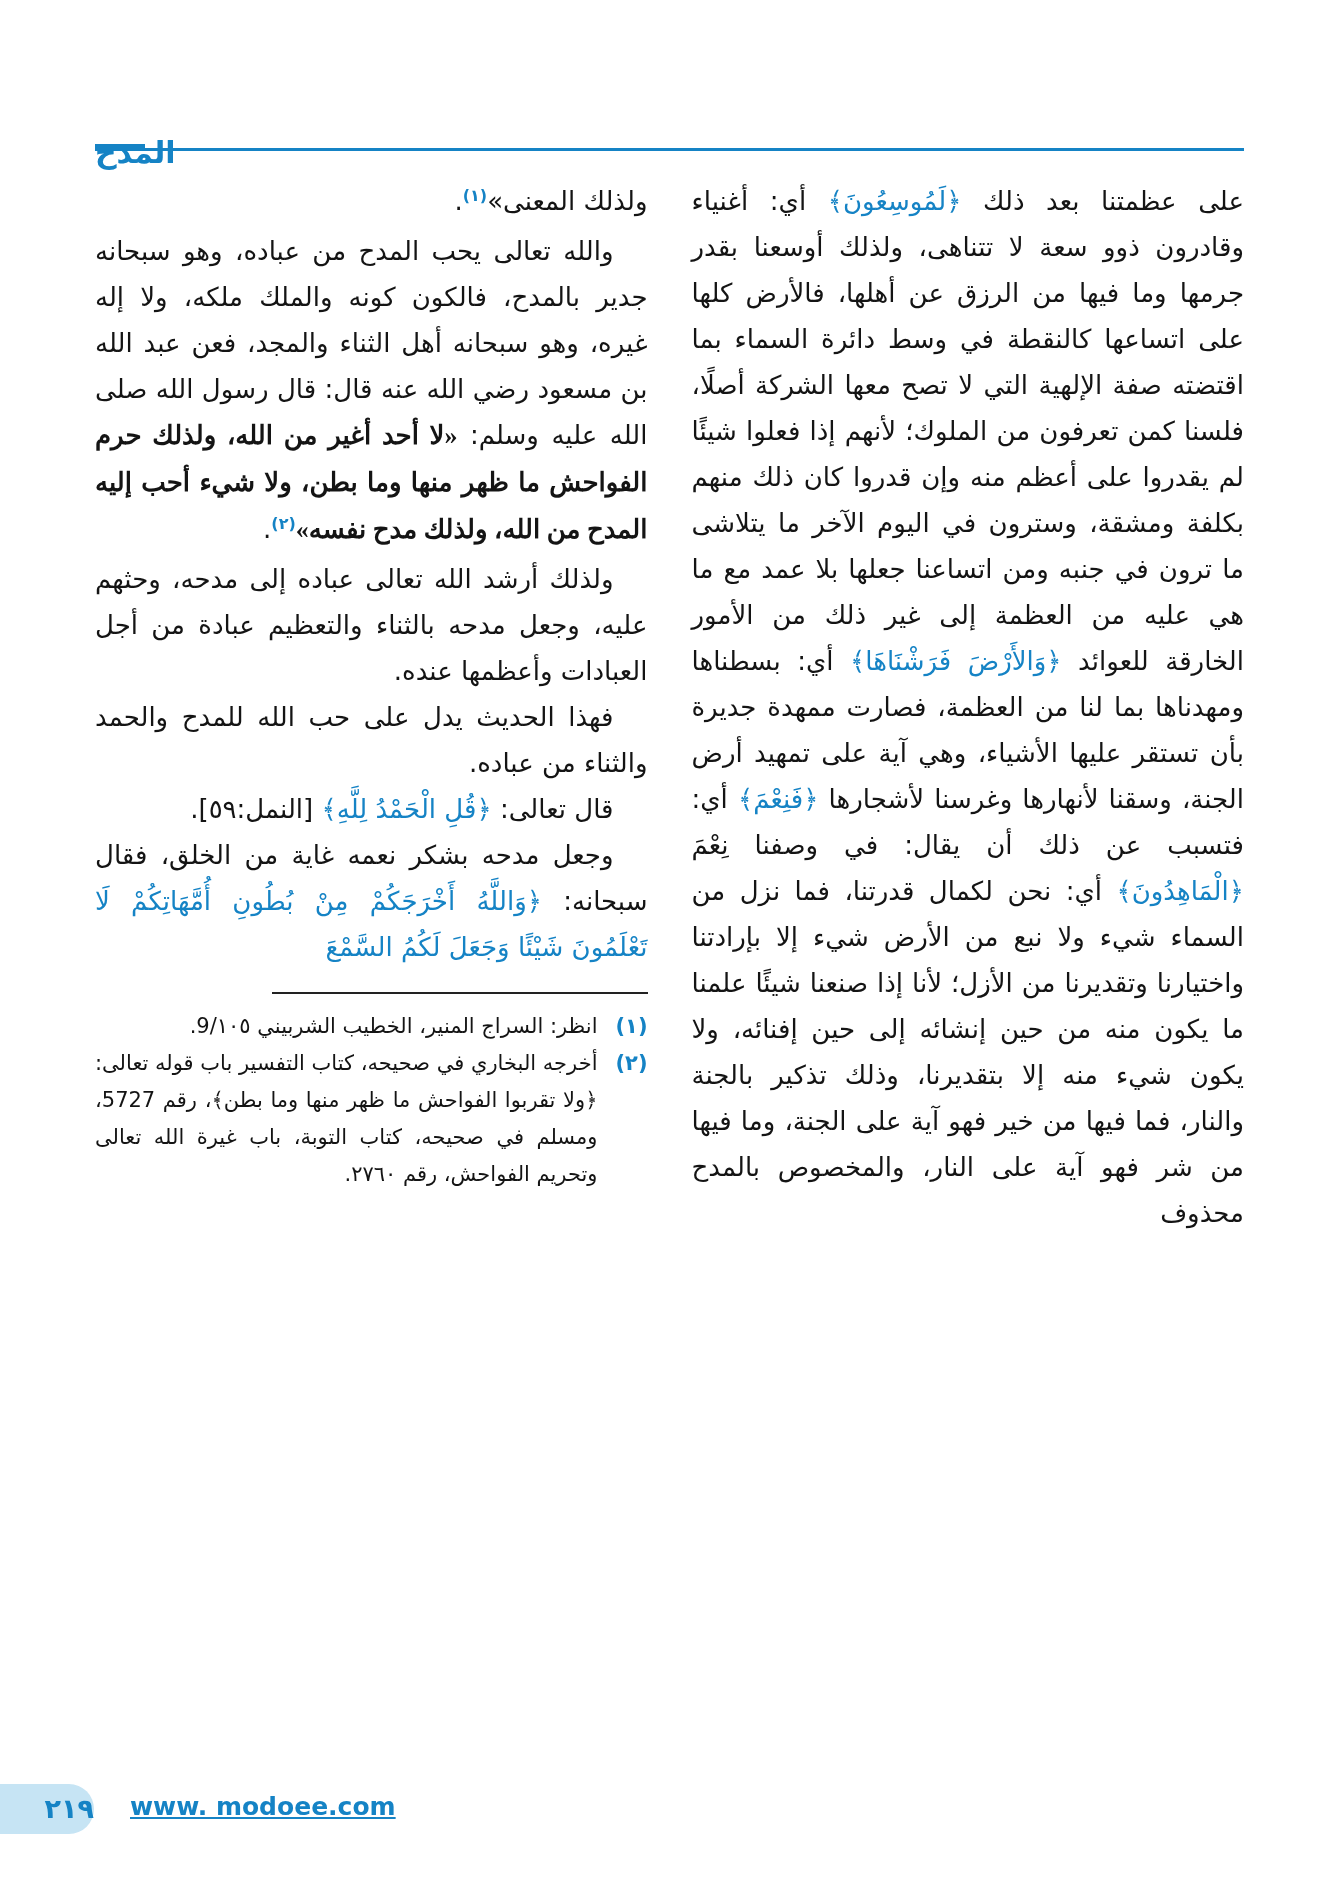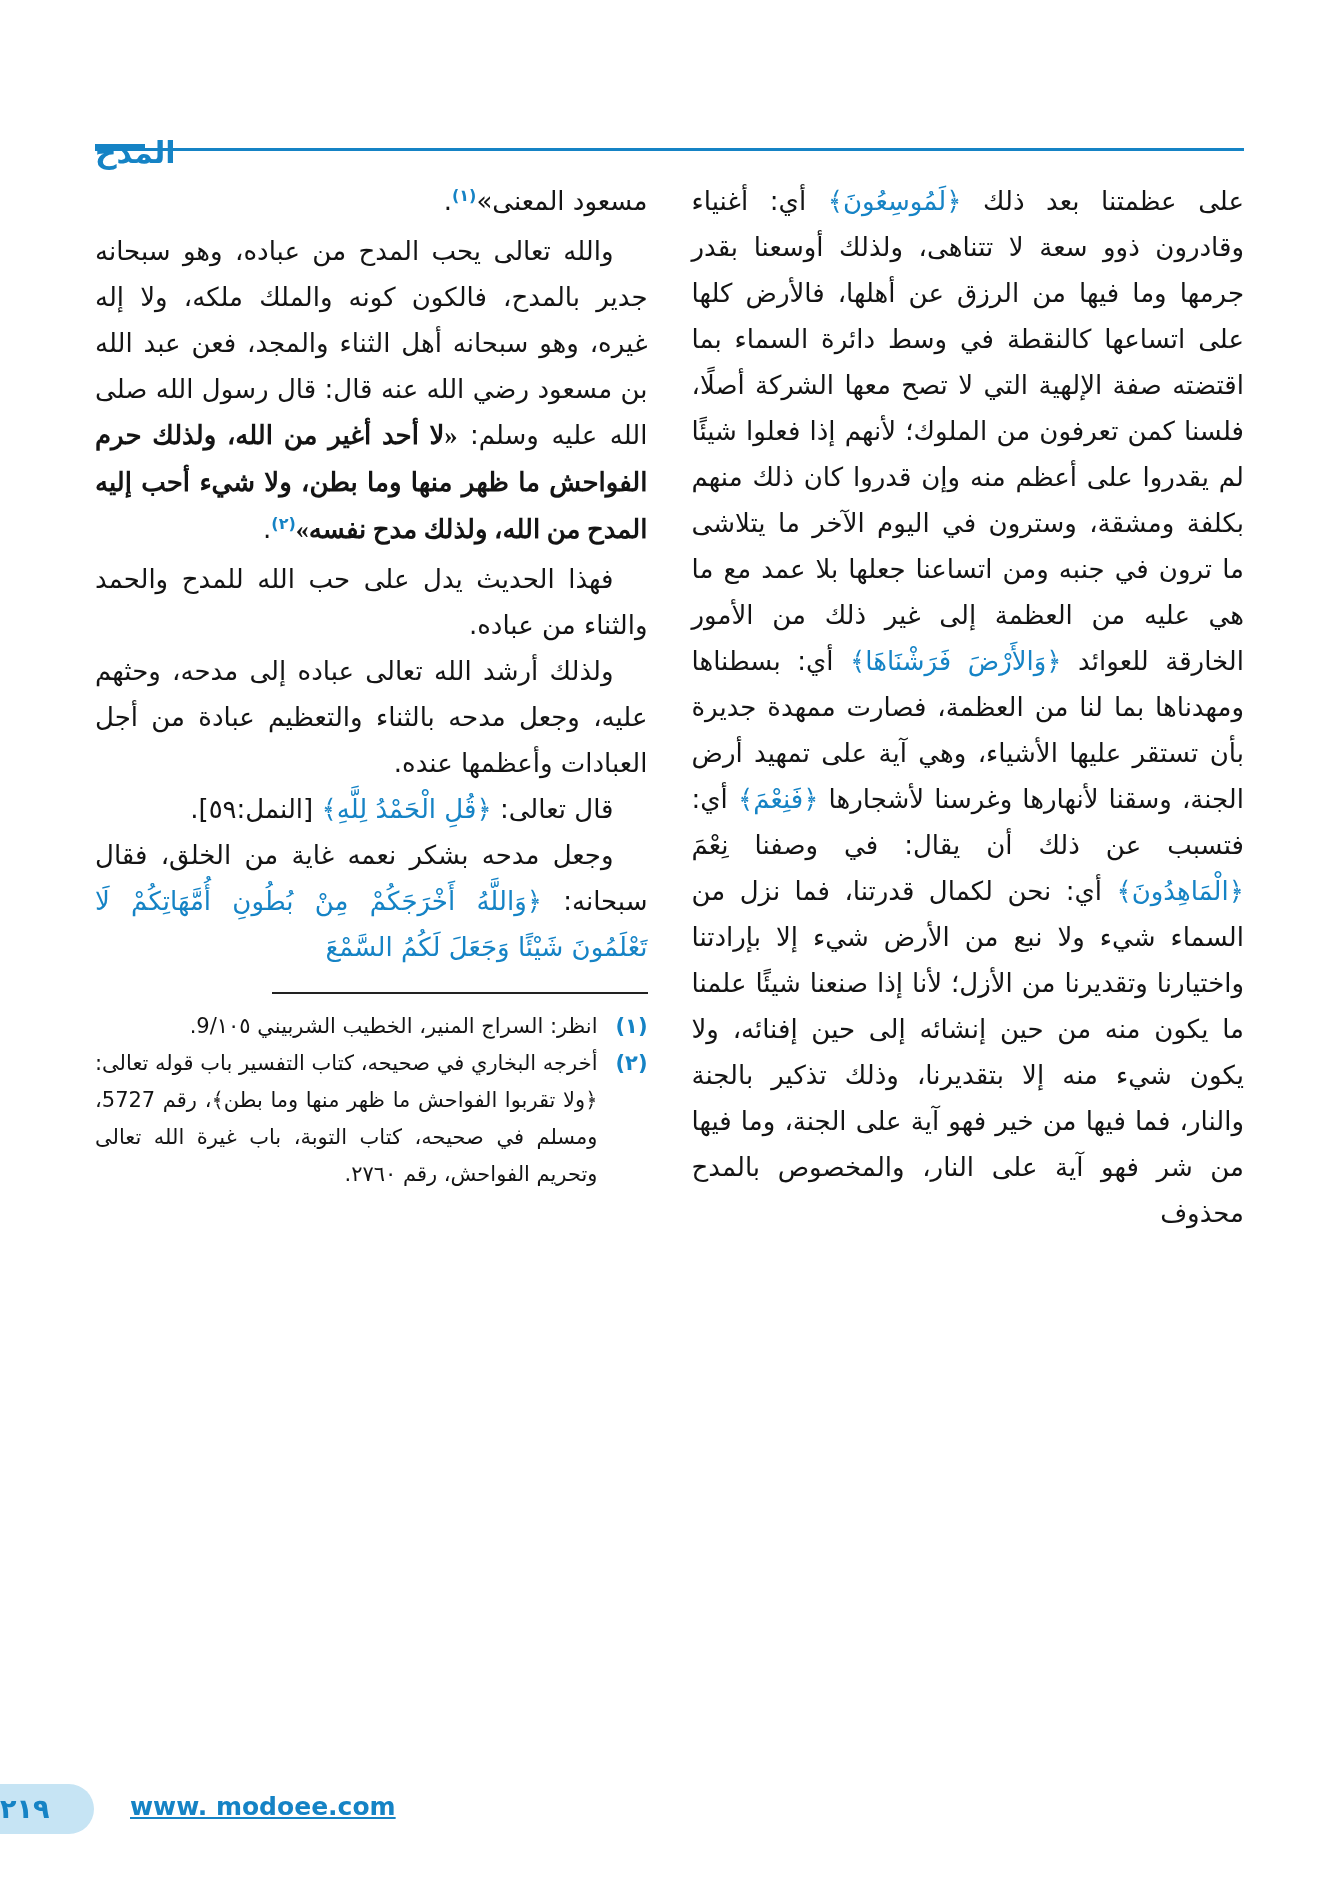--- a/index.html
+++ b/index.html
@@ -39,21 +39,21 @@
   .fn-rule{width:68%;height:0;border-top:2px solid #222222;margin-bottom:14px;}
   .fn{display:flex;gap:8px;font-size:21px;line-height:37px;text-align:justify;}
   .fn-num{color:var(--accent);flex:0 0 42px;font-weight:700;}
   .fn-text{flex:1 1 auto;}
   
   .footer-badge{
     position:absolute;left:0;top:1784px;width:94px;height:50px;
     background:var(--badge);border-radius:0 25px 25px 0;
   }
   .page-num{
-    display:block;width:100%;height:32px;line-height:50px;text-align:left;
+    display:block;width:100%;height:32px;line-height:50px;text-align:right;
     font-size:27px;font-weight:700;color:var(--accent);
   }
   .website{
     position:absolute;left:130px;top:1792px;font-size:25px;font-weight:700;
     color:var(--accent);direction:ltr;unicode-bidi:isolate;text-decoration:underline;
   }
 </style>
 </head>
 <body>
 
@@ -65,24 +65,24 @@
     <div class="rule-accent"></div>
   </header>
 
   <section class="content">
 
     <div class="col">
       <p class="body cont"><span class="seg-normal">على عظمتنا بعد ذلك </span><span class="seg-quran">﴿لَمُوسِعُونَ﴾</span><span class="seg-normal"> أي: أغنياء وقادرون ذوو سعة لا تتناهى، ولذلك أوسعنا بقدر جرمها وما فيها من الرزق عن أهلها، فالأرض كلها على اتساعها كالنقطة في وسط دائرة السماء بما اقتضته صفة الإلهية التي لا تصح معها الشركة أصلًا، فلسنا كمن تعرفون من الملوك؛ لأنهم إذا فعلوا شيئًا لم يقدروا على أعظم منه وإن قدروا كان ذلك منهم بكلفة ومشقة، وسترون في اليوم الآخر ما يتلاشى ما ترون في جنبه ومن اتساعنا جعلها بلا عمد مع ما هي عليه من العظمة إلى غير ذلك من الأمور الخارقة للعوائد </span><span class="seg-quran">﴿وَالأَرْضَ فَرَشْنَاهَا﴾</span><span class="seg-normal"> أي: بسطناها ومهدناها بما لنا من العظمة، فصارت ممهدة جديرة بأن تستقر عليها الأشياء، وهي آية على تمهيد أرض الجنة، وسقنا لأنهارها وغرسنا لأشجارها </span><span class="seg-quran">﴿فَنِعْمَ﴾</span><span class="seg-normal"> أي: فتسبب عن ذلك أن يقال: في وصفنا نِعْمَ </span><span class="seg-quran">﴿الْمَاهِدُونَ﴾</span><span class="seg-normal"> أي: نحن لكمال قدرتنا، فما نزل من السماء شيء ولا نبع من الأرض شيء إلا بإرادتنا واختيارنا وتقديرنا من الأزل؛ لأنا إذا صنعنا شيئًا علمنا ما يكون منه من حين إنشائه إلى حين إفنائه، ولا يكون شيء منه إلا بتقديرنا، وذلك تذكير بالجنة والنار، فما فيها من خير فهو آية على الجنة، وما فيها من شر فهو آية على النار، والمخصوص بالمدح محذوف</span></p>
     </div>
 
     <div class="col">
-      <p class="body cont"><span class="seg-normal">مسعود المعنى»</span><span class="seg-ref">(١)</span><span class="seg-normal">.</span></p>
+      <p class="body cont"><span class="seg-normal">ولذلك المعنى»</span><span class="seg-ref">(١)</span><span class="seg-normal">.</span></p>
       <p class="body"><span class="seg-normal">والله تعالى يحب المدح من عباده، وهو سبحانه جدير بالمدح، فالكون كونه والملك ملكه، ولا إله غيره، وهو سبحانه أهل الثناء والمجد، فعن عبد الله بن مسعود رضي الله عنه قال: قال رسول الله صلى الله عليه وسلم: </span><span class="seg-bold">«لا أحد أغير من الله، ولذلك حرم الفواحش ما ظهر منها وما بطن، ولا شيء أحب إليه المدح من الله، ولذلك مدح نفسه»</span><span class="seg-ref">(٢)</span><span class="seg-normal">.</span></p>
+      <p class="body"><span class="seg-normal">ولذلك أرشد الله تعالى عباده إلى مدحه، وحثهم عليه، وجعل مدحه بالثناء والتعظيم عبادة من أجل العبادات وأعظمها عنده.</span></p>
       <p class="body"><span class="seg-normal">فهذا الحديث يدل على حب الله للمدح والحمد والثناء من عباده.</span></p>
-      <p class="body"><span class="seg-normal">ولذلك أرشد الله تعالى عباده إلى مدحه، وحثهم عليه، وجعل مدحه بالثناء والتعظيم عبادة من أجل العبادات وأعظمها عنده.</span></p>
       <p class="body"><span class="seg-normal">قال تعالى: </span><span class="seg-quran">﴿قُلِ الْحَمْدُ لِلَّهِ﴾</span><span class="seg-normal"> [النمل:٥٩].</span></p>
       <p class="body"><span class="seg-normal">وجعل مدحه بشكر نعمه غاية من الخلق، فقال سبحانه: </span><span class="seg-quran">﴿وَاللَّهُ أَخْرَجَكُمْ مِنْ بُطُونِ أُمَّهَاتِكُمْ لَا تَعْلَمُونَ شَيْئًا وَجَعَلَ لَكُمُ السَّمْعَ</span></p>
 
       <div class="footnotes">
         <div class="fn-rule"></div>
         <div class="fn">
           <span class="fn-num">(١)</span>
           <span class="fn-text">انظر: السراج المنير، الخطيب الشربيني 9/١٠٥.</span>
         </div>
         <div class="fn">

